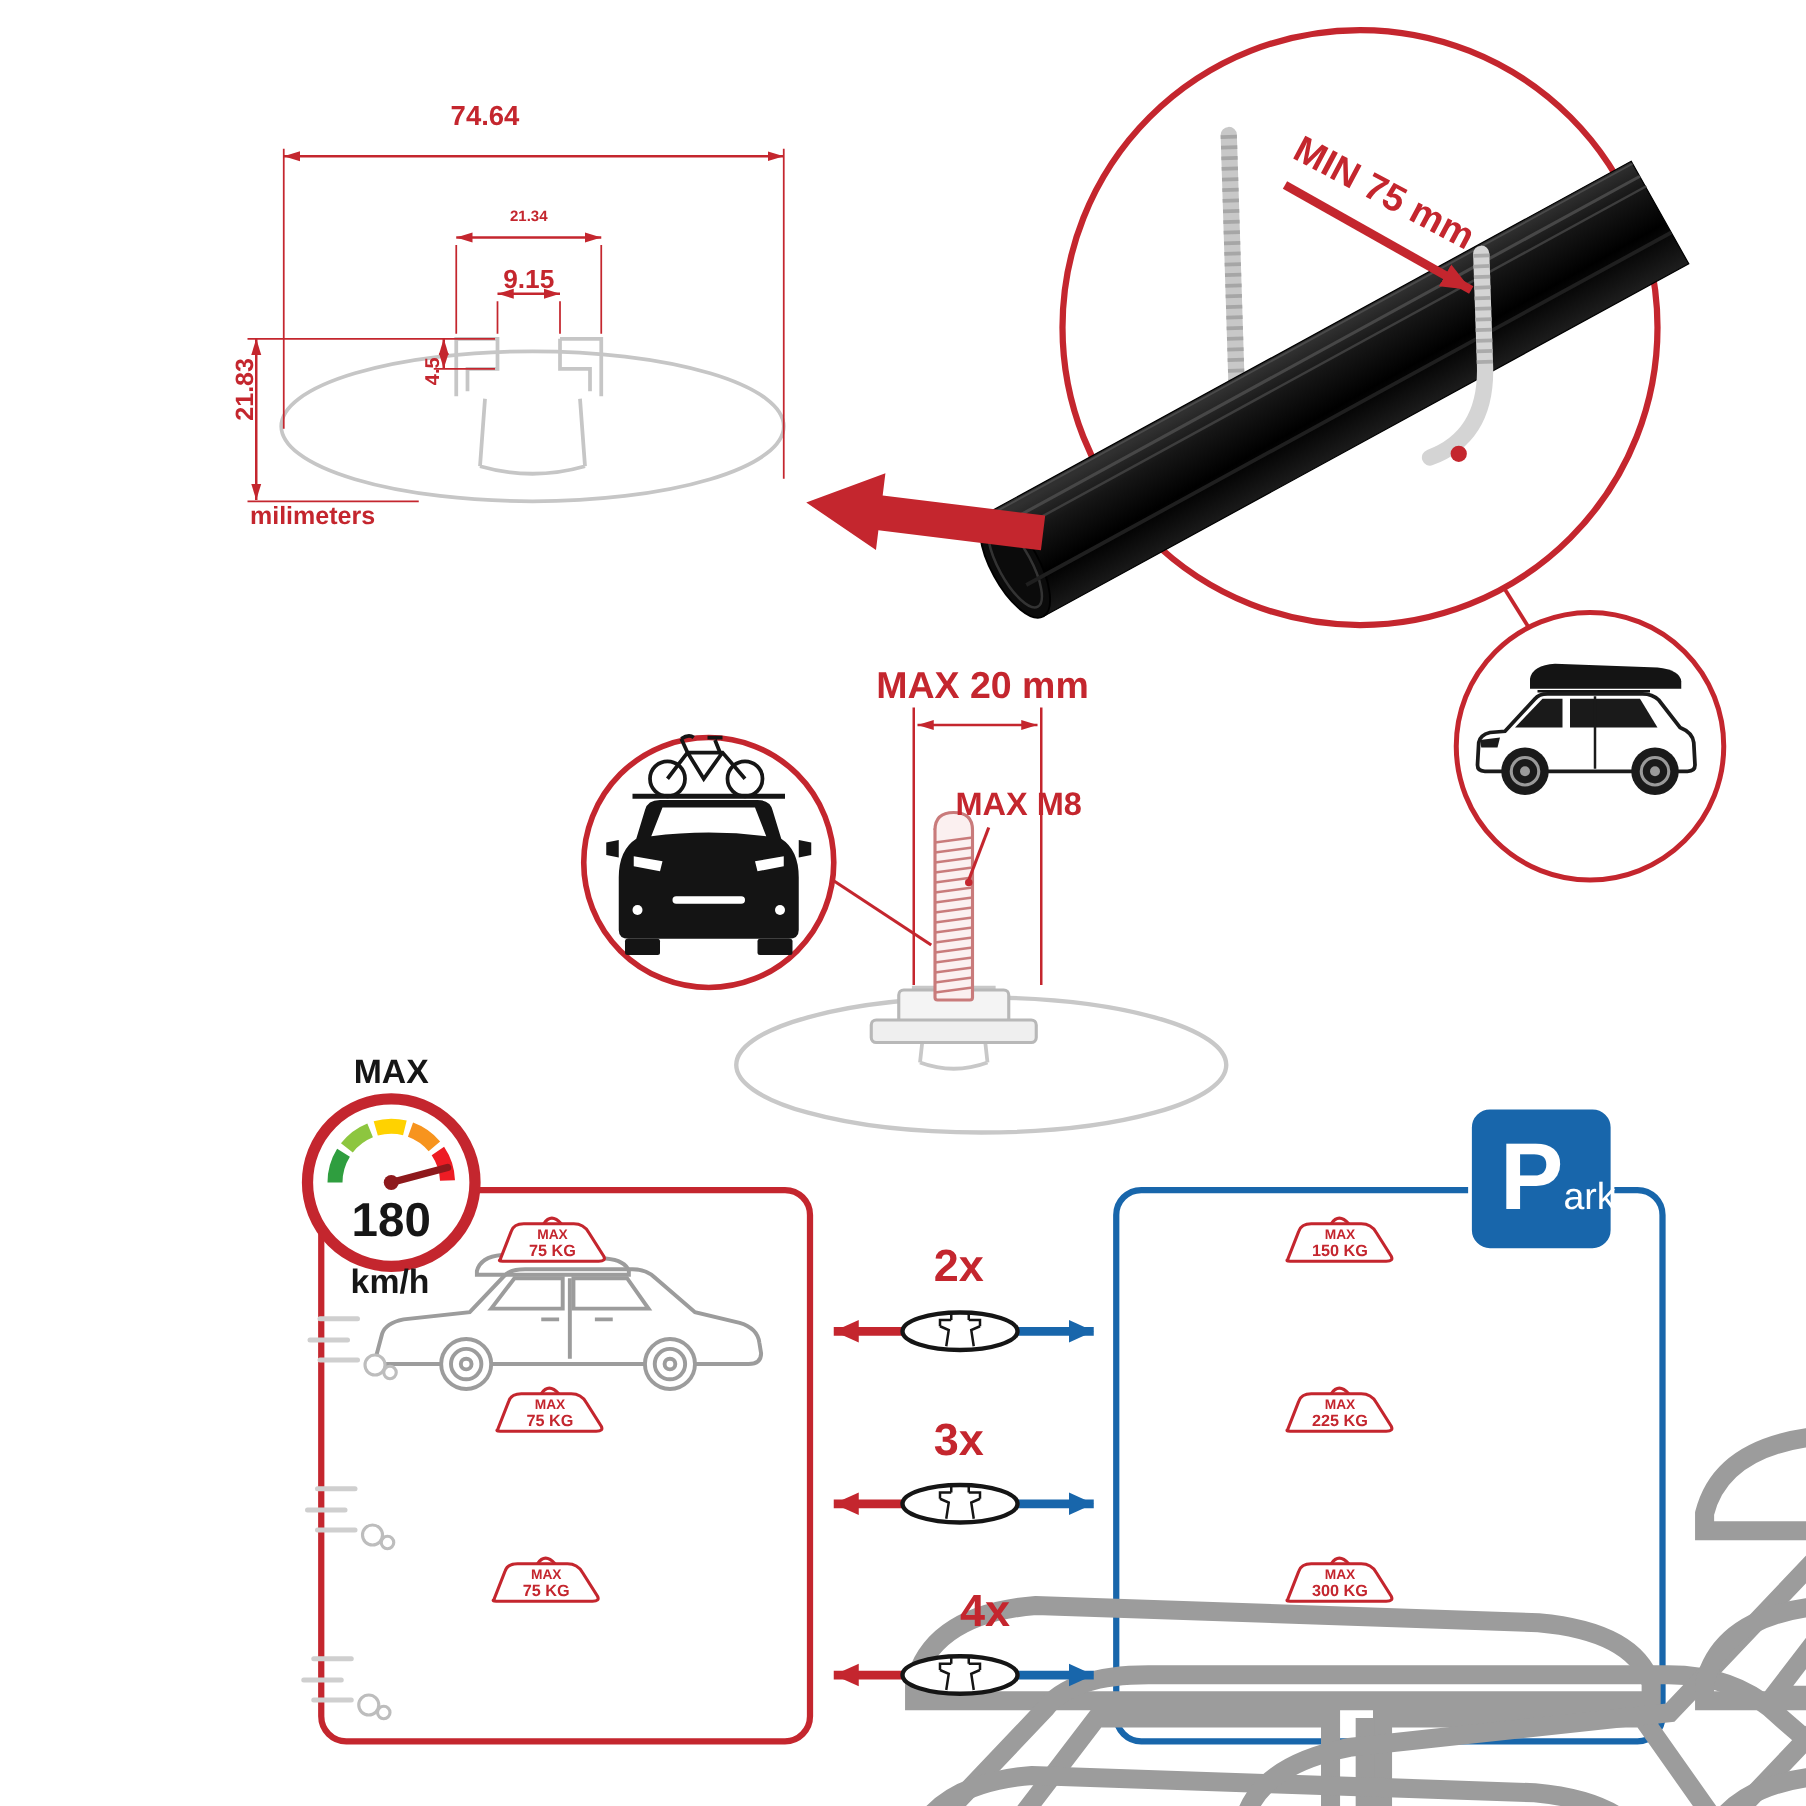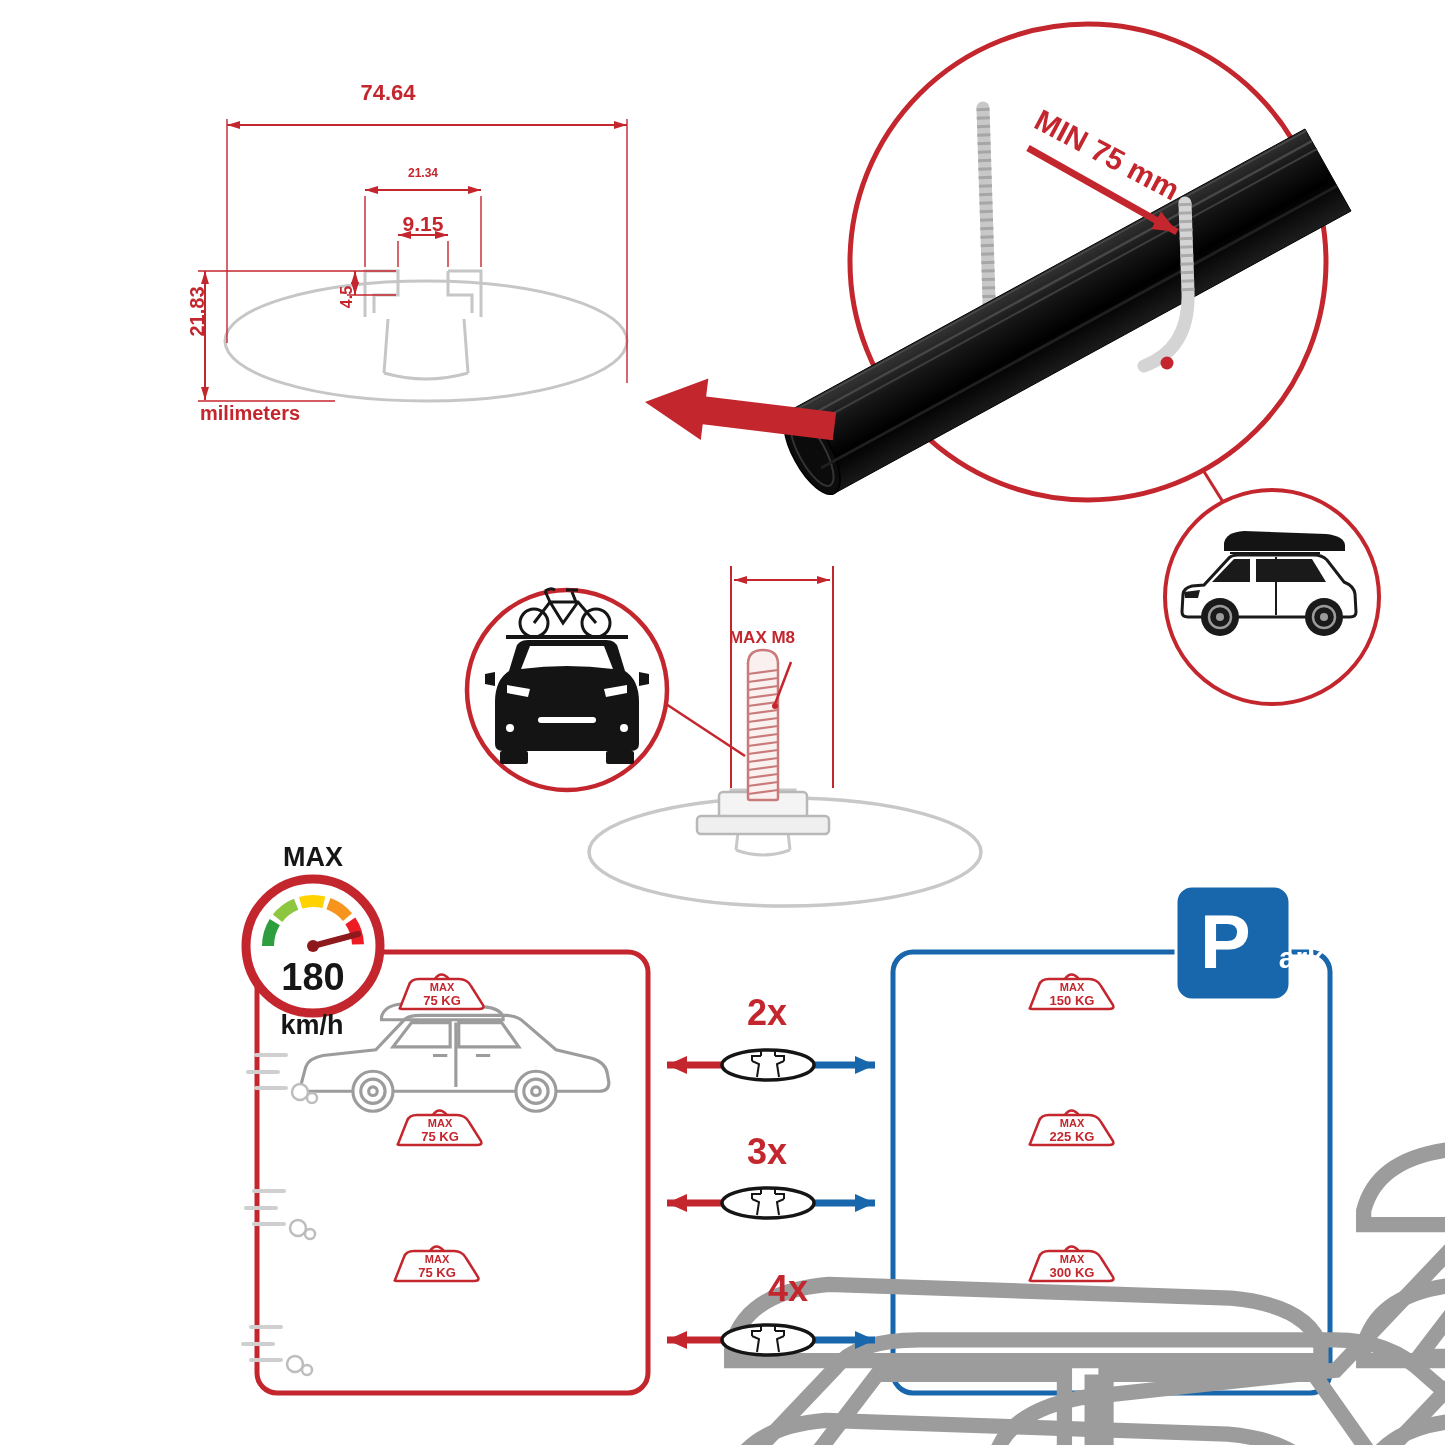--- a/index.html
+++ b/index.html
@@ -10,21 +10,21 @@
   .dim{color:#c4262e;font-weight:700;font-size:22px;text-align:center;}
   .redlbl{color:#c4262e;font-weight:700;text-align:center;}
   .blk{color:#161616;font-weight:700;text-align:center;}
   .rot-90{transform:rotate(-90deg);transform-origin:center center;}
   svg text{font-family:"Liberation Sans",sans-serif;}
   .bt1{font-size:11px;font-weight:700;fill:#c4262e;text-anchor:middle;}
   .bt2{font-size:13px;font-weight:700;fill:#c4262e;text-anchor:middle;}
   .psign{position:absolute;left:1186px;top:886px;width:100px;height:112px;display:flex;
          align-items:baseline;padding-left:14px;color:#fff;}
   .psign .big{font-size:76px;font-weight:700;line-height:112px;}
-  .psign .small{font-size:30px;font-weight:700;margin-left:28px;}
+  .psign .small{font-size:30px;font-weight:400;}
 </style>
 </head>
 <body>
 
 <div id="canvas">
 
   <svg style="left:150px;top:75px" width="520" height="370" viewBox="0 0 520 370">
     <defs>
       <marker id="arrAe" markerUnits="userSpaceOnUse" markerWidth="14" markerHeight="10" refX="13" refY="5" orient="auto">
           <path d="M0,1 L13,5 L0,9 Z" fill="#c4262e"></path>
@@ -333,21 +333,22 @@
 
   <div class="txt dim" style="left:328px;top:80px;width:120px">74.64</div>
   <div class="txt dim" style="left:363px;top:166px;width:120px;font-size:12px">21.34</div>
   <div class="txt dim" style="left:373px;top:212px;width:100px;font-size:21px">9.15</div>
   <div class="txt dim rot-90" style="left:325px;top:288px;width:44px;font-size:16px">4.5</div>
   <div class="txt dim rot-90" style="left:157px;top:300px;width:80px;font-size:20px">21.83</div>
   <div class="txt redlbl" style="left:200px;top:402px;font-size:20px;text-align:right">milimeters</div>
 
   <div class="txt redlbl" style="left:1012px;top:138px;width:190px;font-size:30px;transform:rotate(28deg);transform-origin:center">MIN 75 mm</div>
 
-  <div class="txt redlbl" style="left:687px;top:628px;width:150px;font-size:17px">MAX M8</div>
+  <div class="txt redlbl" style="left:661px;top:532px;width:250px;font-size:30px">MAX 20 mm</div>
+  <div class="txt redlbl" style="left:740px;top:628px;width:150px;font-size:26px">MAX M8</div>
 
   <div class="txt blk" style="left:263px;top:842px;width:100px;font-size:27px">MAX</div>
   <div class="txt blk" style="left:263px;top:956px;width:100px;font-size:38px">180</div>
   <div class="txt blk" style="left:262px;top:1010px;width:100px;font-size:27px">km/h</div>
 
   <div class="txt redlbl" style="left:727px;top:992px;width:80px;font-size:36px">2x</div>
   <div class="txt redlbl" style="left:727px;top:1131px;width:80px;font-size:36px">3x</div>
   <div class="txt redlbl" style="left:748px;top:1268px;width:80px;font-size:36px">4x</div>
 
   <div class="psign">

